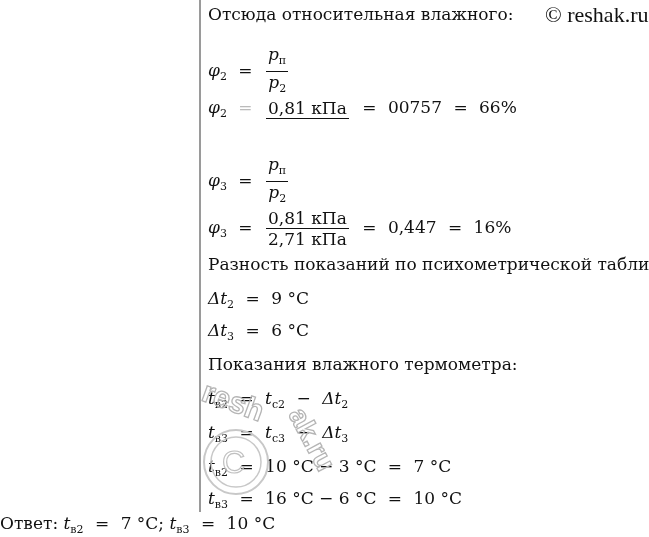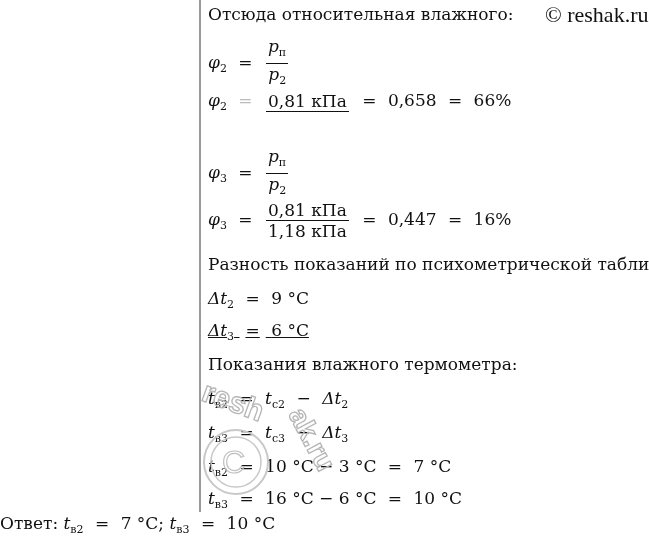--- a/index.html
+++ b/index.html
@@ -3,21 +3,21 @@
 <meta charset="utf-8">
 <style>
   html, body { margin:0; padding:0; background:#ffffff; }
   body { width:649px; height:537px; position:relative; overflow:hidden;
          font-family:"DejaVu Serif", "Liberation Serif", serif; color:#111; }
   .vline { position:absolute; left:199px; top:0; width:2px; height:512px; background:#9a9a9a; }
   .line { position:absolute; left:208px; font-size:17px; white-space:nowrap; line-height:20px; }
   .it { font-style:italic; }
   .sub { font-size:11px; vertical-align:-4px; font-style:normal; }
   .copyright { position:absolute; left:545px; top:2px; font-family:"Liberation Serif", serif; font-size:22px; }
-  .frac { display:inline-block; vertical-align:middle; text-align:right; margin:0 2px; }
+  .frac { display:inline-block; vertical-align:middle; text-align:right; margin:8px 2px; }
   .frac .num { display:block; border-bottom:1.3px solid #111; padding:0 2px; line-height:20px; }
   .frac .den { display:block; padding:0 2px; line-height:20px; }
   .eq { margin:0 6px; }
   .faint { color:#bbb; }
   .answer { position:absolute; left:0; top:513px; font-size:17px; white-space:nowrap; }
   .wm { position:absolute; left:196px; top:372px; width:170px; height:130px; pointer-events:none; }
 </style>
 </head>
 <body>
 
@@ -36,56 +36,56 @@
   </span>
 </div>
 
 <div class="line" style="top:90px;">
   <span class="it">φ</span><span class="sub">2</span>
   <span class="eq faint">=</span>
   <span class="frac">
     <span class="num">0,81 кПа</span>
   </span>
   <span class="eq">=</span>
-  <span>0,658</span>
+  <span>00757</span>
   <span class="eq">=</span>
   <span>66%</span>
 </div>
 
 <div class="line" style="top:146px;">
   <span class="it">φ</span><span class="sub">3</span>
   <span class="eq">=</span>
   <span class="frac">
     <span class="num"><span class="it">p</span><span class="sub">п</span></span>
     <span class="den"><span class="it">p</span><span class="sub">2</span></span>
   </span>
 </div>
 
 <div class="line" style="top:200px;">
   <span class="it">φ</span><span class="sub">3</span>
   <span class="eq">=</span>
   <span class="frac">
     <span class="num">0,81 кПа</span>
-    <span class="den">1,18 кПа</span>
+    <span class="den">2,71 кПа</span>
   </span>
   <span class="eq">=</span>
   <span>0,447</span>
   <span class="eq">=</span>
   <span>16%</span>
 </div>
 
 <div class="line" style="top:254px;">Разность показаний по психометрической таблице:</div>
 
 <div class="line" style="top:288px;">
   <span class="it">Δt</span><span class="sub">2</span>
   <span class="eq">=</span>
   <span>9 °C</span>
 </div>
 
-<div class="line" style="top:320px;text-decoration:underline;">
+<div class="line" style="top:320px;">
   <span class="it">Δt</span><span class="sub">3</span>
   <span class="eq">=</span>
   <span>6 °C</span>
 </div>
 
 <div class="line" style="top:354px;">Показания влажного термометра:</div>
 
 <div class="line" style="top:388px;">
   <span class="it">t</span><span class="sub">в2</span>
   <span class="eq">=</span>

